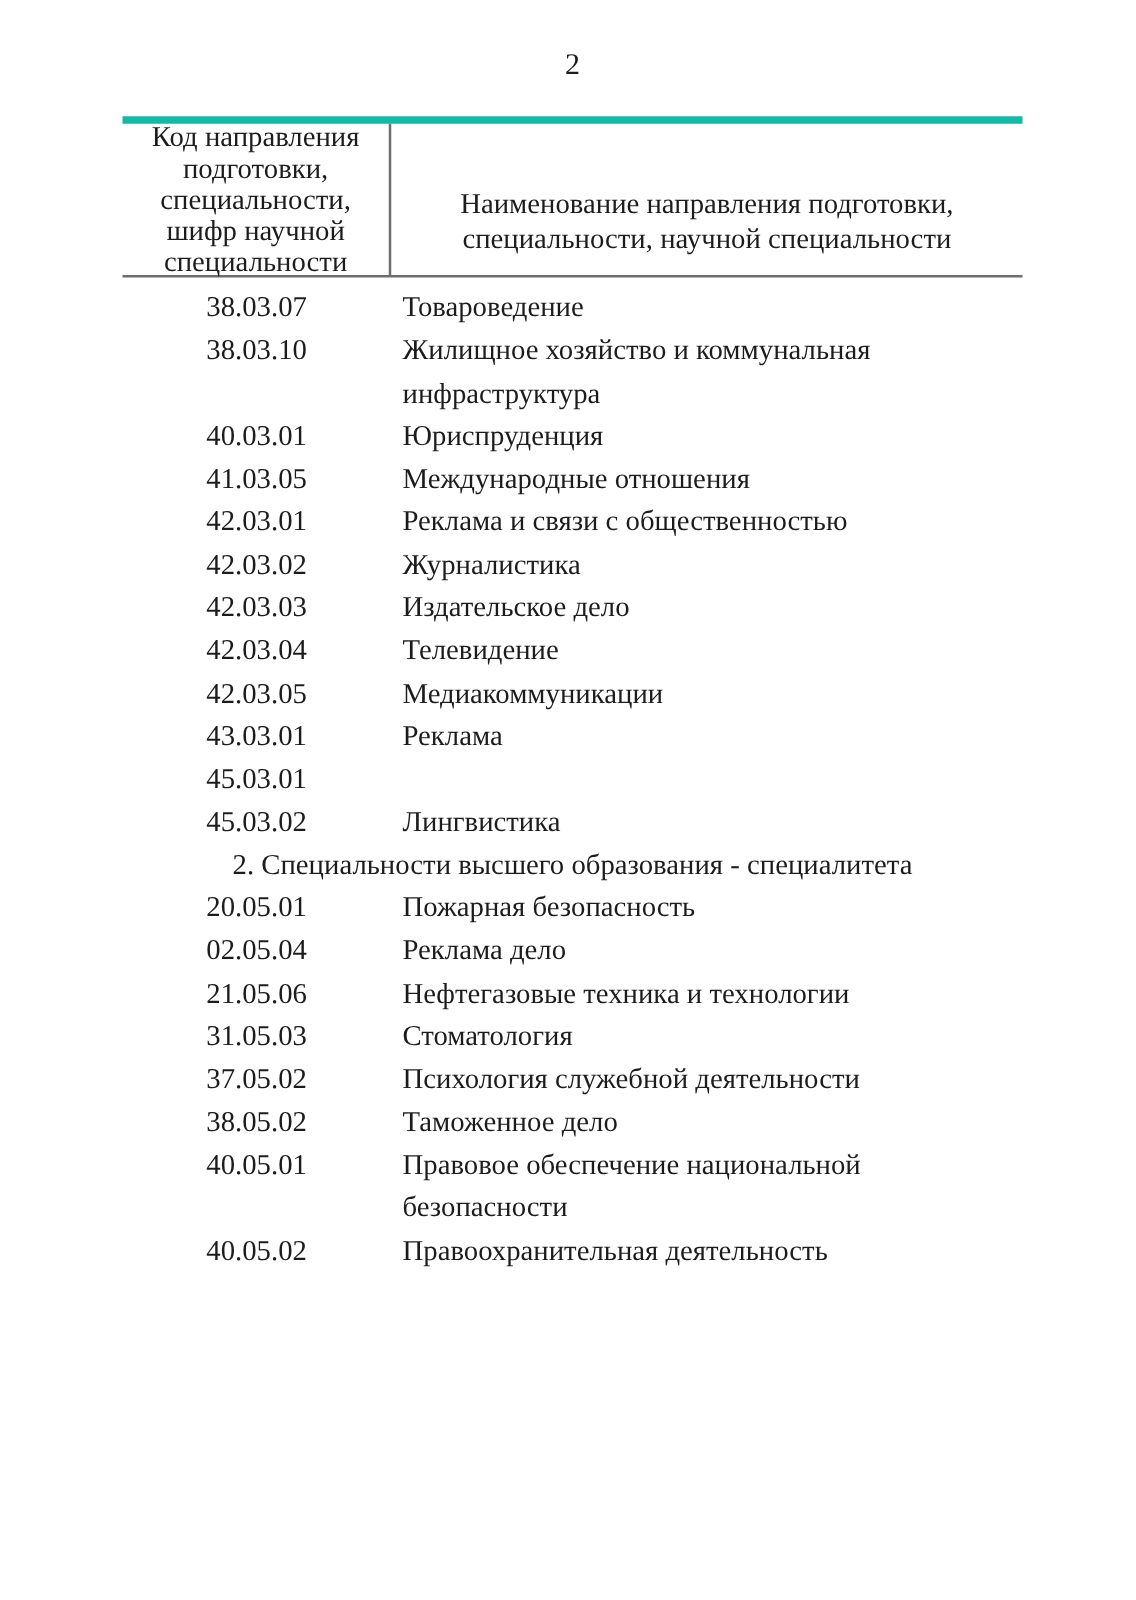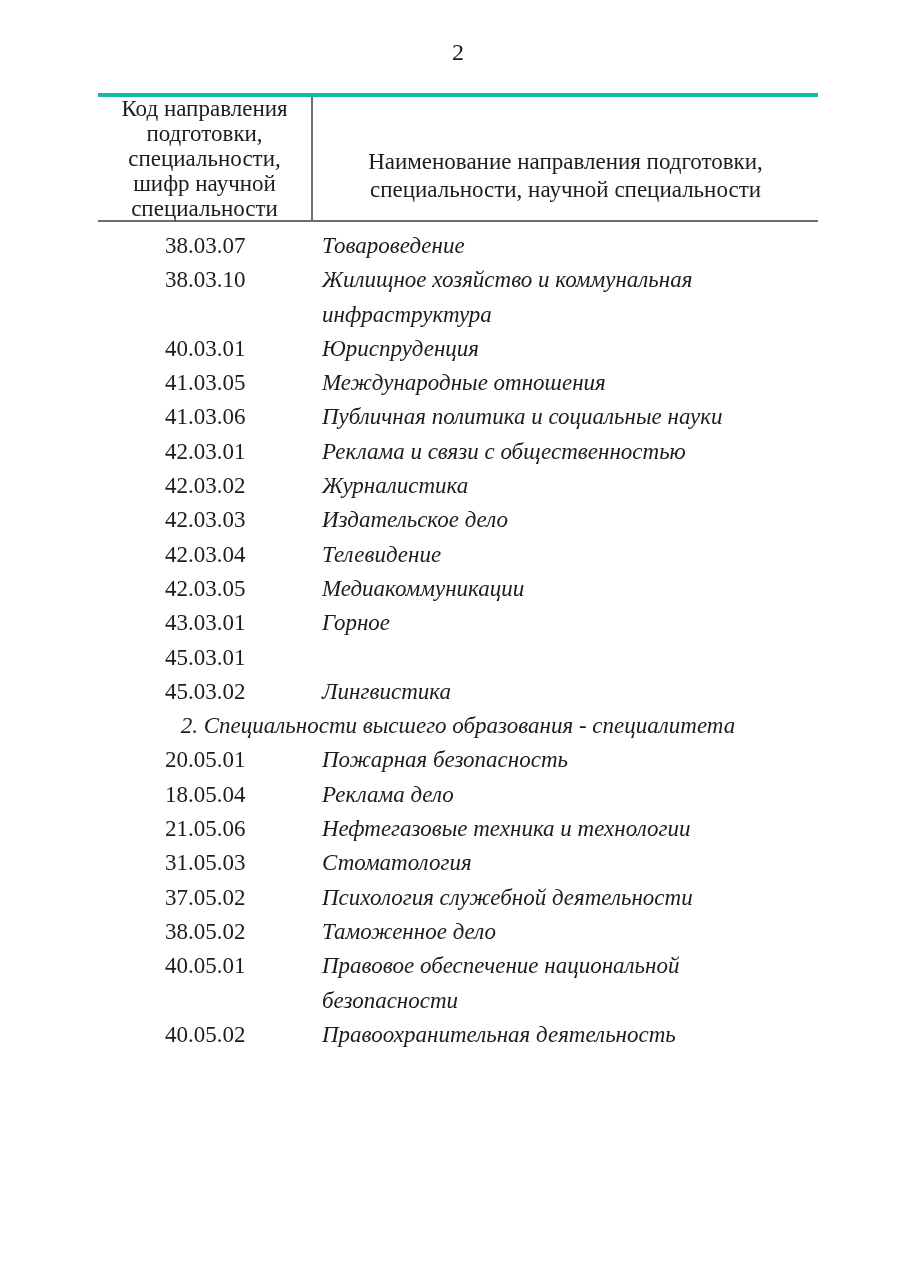--- a/index.html
+++ b/index.html
@@ -25,21 +25,21 @@
     font-size: 24px;
     line-height: 28px;
   }
   .table-header {
     position: absolute;
     top: 93px;
     left: 98px;
     width: 720px;
     height: 129px;
     box-sizing: border-box;
-    border-top: 4px solid #14b8a6;
+    border-top: 6px solid #14b8a6;
     border-bottom: 2px solid #6e6e6e;
     display: flex;
   }
   .th-col1 {
     width: 215px;
     box-sizing: border-box;
     border-right: 2px solid #6e6e6e;
     display: flex;
     align-items: center;
     justify-content: center;
@@ -73,26 +73,24 @@
   }
   .row .code {
     margin-left: 67px;
     width: 157px;
     flex: 0 0 157px;
     white-space: pre;
   }
   .row .name {
     flex: 1;
     white-space: pre-line;
-    font-style: italic;
   }
   .section-row {
     text-align: center;
     white-space: pre;
-    font-style: italic;
   }
 </style>
 </head>
 <body>
 
 <div class="page">
 
   <div class="page-number">2</div>
 
   <div class="table-header">
@@ -117,24 +115,20 @@
       </div>
       <div class="row">
         <div class="code">40.03.01</div>
         <div class="name">Юриспруденция</div>
       </div>
       <div class="row">
         <div class="code">41.03.05</div>
         <div class="name">Международные отношения</div>
       </div>
       <div class="row">
-        <div class="code">41.03.06</div>
-        <div class="name">Публичная политика и социальные науки</div>
-      </div>
-      <div class="row">
         <div class="code">42.03.01</div>
         <div class="name">Реклама и связи с общественностью</div>
       </div>
       <div class="row">
         <div class="code">42.03.02</div>
         <div class="name">Журналистика</div>
       </div>
       <div class="row">
         <div class="code">42.03.03</div>
         <div class="name">Издательское дело</div>
@@ -142,36 +136,36 @@
       <div class="row">
         <div class="code">42.03.04</div>
         <div class="name">Телевидение</div>
       </div>
       <div class="row">
         <div class="code">42.03.05</div>
         <div class="name">Медиакоммуникации</div>
       </div>
       <div class="row">
         <div class="code">43.03.01</div>
-        <div class="name">Горное</div>
+        <div class="name">Реклама</div>
       </div>
       <div class="row">
         <div class="code">45.03.01</div>
       </div>
       <div class="row">
         <div class="code">45.03.02</div>
         <div class="name">Лингвистика</div>
       </div>
       <div class="section-row">2. Специальности высшего образования - специалитета</div>
       <div class="row">
         <div class="code">20.05.01</div>
         <div class="name">Пожарная безопасность</div>
       </div>
       <div class="row">
-        <div class="code">18.05.04</div>
+        <div class="code">02.05.04</div>
         <div class="name">Реклама дело</div>
       </div>
       <div class="row">
         <div class="code">21.05.06</div>
         <div class="name">Нефтегазовые техника и технологии</div>
       </div>
       <div class="row">
         <div class="code">31.05.03</div>
         <div class="name">Стоматология</div>
       </div>

